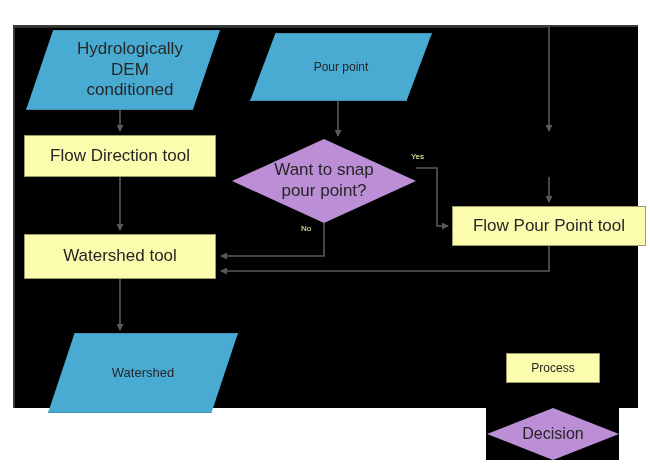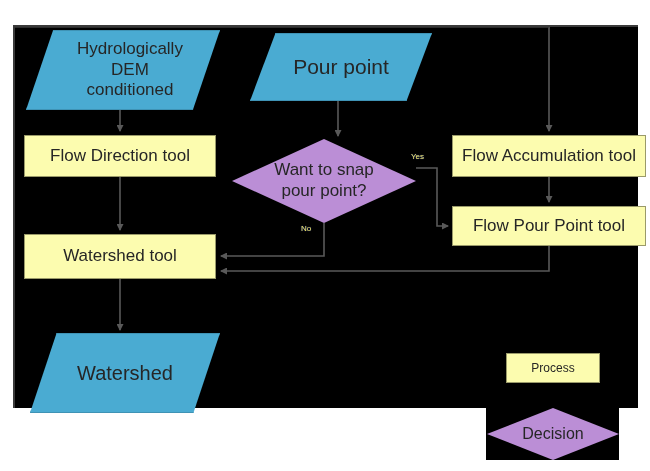--- a/index.html
+++ b/index.html
@@ -58,26 +58,26 @@
     background: #FCFCAF;
     border: 1px solid #9a9a6a;
   }
   .shape-decision {
     background: #BB8ED6;
     clip-path: polygon(50% 0%, 100% 50%, 50% 100%, 0% 50%);
   }
   
   #node-dem      { left: 26px;  top: 30px;  width: 194px; height: 80px;  font-size: 17px; }
   #node-dem .lbl { padding-left: 14px; }
-  #node-pourpoint{ left: 250px; top: 33px;  width: 182px; height: 68px;  font-size: 21px; justify-content: center; }
+  #node-pourpoint{ left: 250px; top: 33px;  width: 182px; height: 68px;  font-size: 12px; justify-content: center; }
   #node-flowdir  { left: 24px;  top: 135px; width: 192px; height: 42px;  font-size: 17px; }
   #node-flowacc  { left: 452px; top: 135px; width: 194px; height: 42px;  font-size: 17px; }
   #node-snap     { left: 452px; top: 206px; width: 194px; height: 40px;  font-size: 17px; }
   #node-watershedtool { left: 24px; top: 234px; width: 192px; height: 45px; font-size: 17px; }
-  #node-watershed{ left: 30px;  top: 333px; width: 190px; height: 80px;  font-size: 20px; }
+  #node-watershed{ left: 48px;  top: 333px; width: 190px; height: 80px;  font-size: 13px; }
   #node-decision { left: 232px; top: 139px; width: 184px; height: 84px;  font-size: 17px; }
   
   #legend-data    { left: 503px; top: 310px; width: 104px; height: 20px; font-size: 12px; }
   #legend-process { left: 506px; top: 353px; width: 94px;  height: 30px; font-size: 12px; }
   #legend-decision{ left: 487px; top: 408px; width: 132px; height: 52px; font-size: 16px; }
   
   .edge-label {
     position: absolute;
     font-size: 8px;
     color: #f2e34a;
@@ -135,23 +135,20 @@
   </div>
 
   <div class="node shape-data" id="node-pourpoint">
     <span>Pour point</span>
   </div>
 
   <div class="node shape-process" id="node-flowdir">
     <span>Flow Direction tool</span>
   </div>
 
-  <div class="node shape-process" id="node-flowacc">
-    <span>Flow Accumulation tool</span>
-  </div>
 
   <div class="node shape-process" id="node-snap">
     <span>Flow Pour Point tool</span>
   </div>
 
   <div class="node shape-process" id="node-watershedtool">
     <span>Watershed tool</span>
   </div>
 
   <div class="node shape-data" id="node-watershed">

